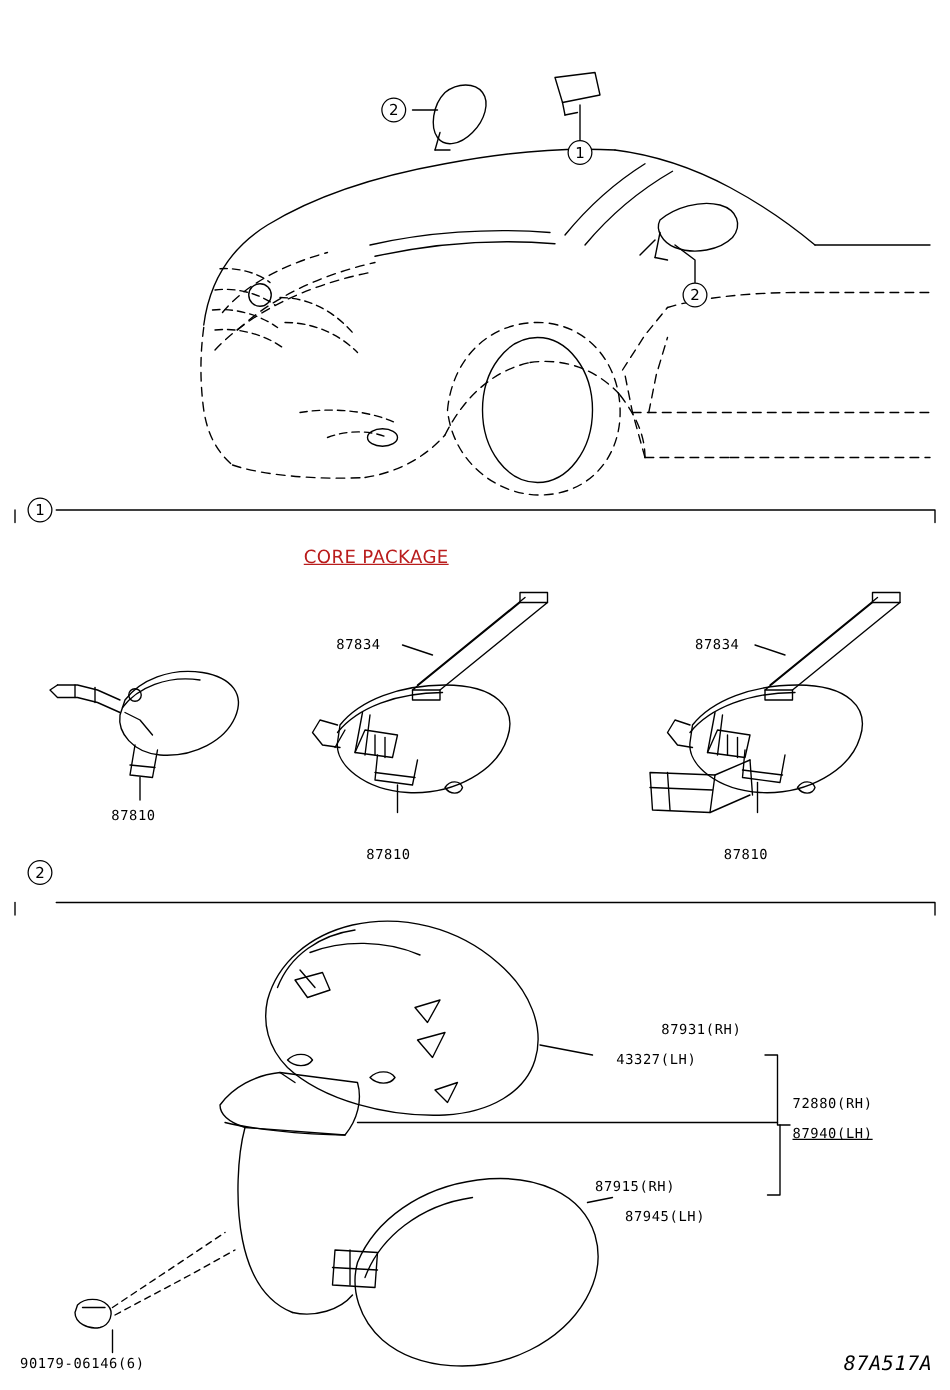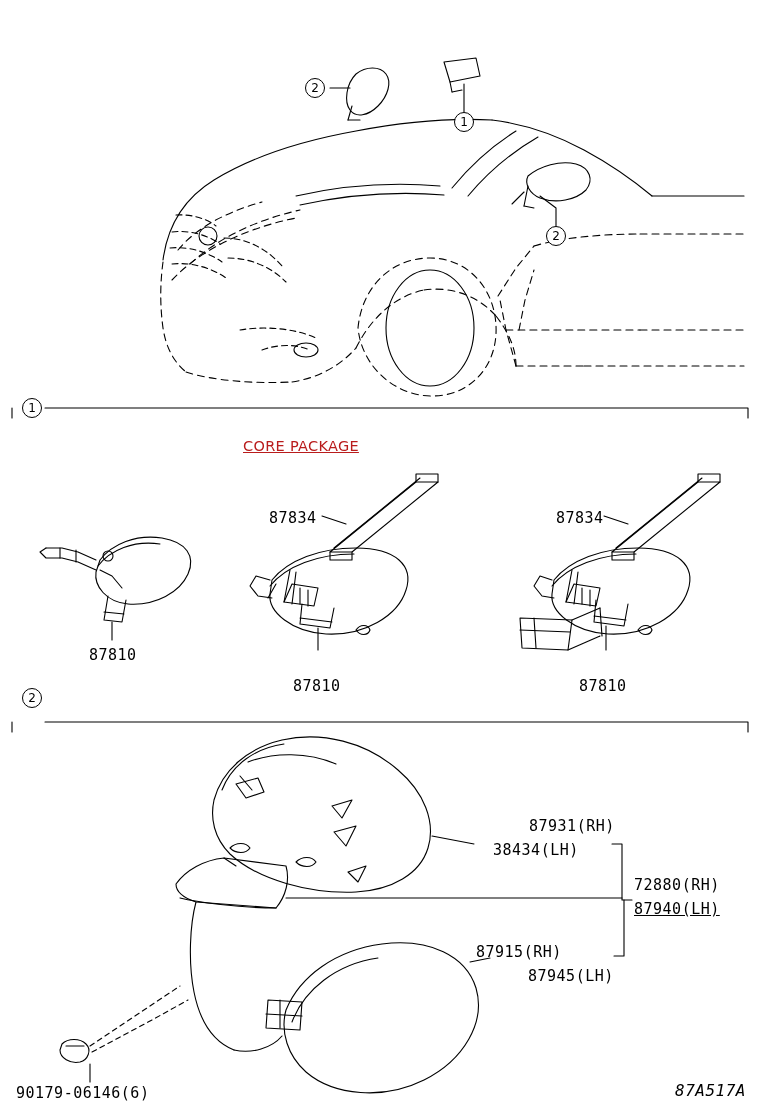--- a/index.html
+++ b/index.html
@@ -23,21 +23,21 @@
   }
   svg.layer {
     position: absolute;
     left: 0; top: 0;
     width: 760px;
     height: 1112px;
   }
   .lbl {
     position: absolute;
     font-family: "DejaVu Sans Mono", monospace;
-    font-size: 15px;
+    font-size: 11px;
     letter-spacing: 0.5px;
     white-space: nowrap;
     color: #000;
   }
   .hdr {
     position: absolute;
     font-family: "DejaVu Sans", sans-serif;
     font-size: 14.5px;
     letter-spacing: 0.3px;
     white-space: nowrap;
@@ -269,22 +269,22 @@
 
   <div class="hdr" style="left:243px; top:438px;">CORE PACKAGE</div>
 
   <div class="lbl" style="left:89px; top:646px;">87810</div>
   <div class="lbl" style="left:269px; top:509px;">87834</div>
   <div class="lbl" style="left:293px; top:677px;">87810</div>
   <div class="lbl" style="left:556px; top:509px;">87834</div>
   <div class="lbl" style="left:579px; top:677px;">87810</div>
 
   <div class="lbl" style="left:493px; top:817px;margin-left:36px;">87931(RH)</div>
-  <div class="lbl" style="left:493px; top:841px;">38434(LH)</div>
+  <div class="lbl" style="left:493px; top:841px;">43327(LH)</div>
   <div class="lbl" style="left:634px; top:876px;">72880(RH)</div>
   <div class="lbl" style="left:634px; top:900px;text-decoration:underline;">87940(LH)</div>
   <div class="lbl" style="left:476px; top:943px;">87915(RH)</div>
-  <div class="lbl" style="left:500px; top:967px;margin-left:28px;">87945(LH)</div>
+  <div class="lbl" style="left:500px; top:967px;">87945(LH)</div>
   <div class="lbl" style="left:16px; top:1084px;">90179-06146(6)</div>
 
   <div class="diagcode">87A517A</div>
 
 </div>
 
 </body></html>

